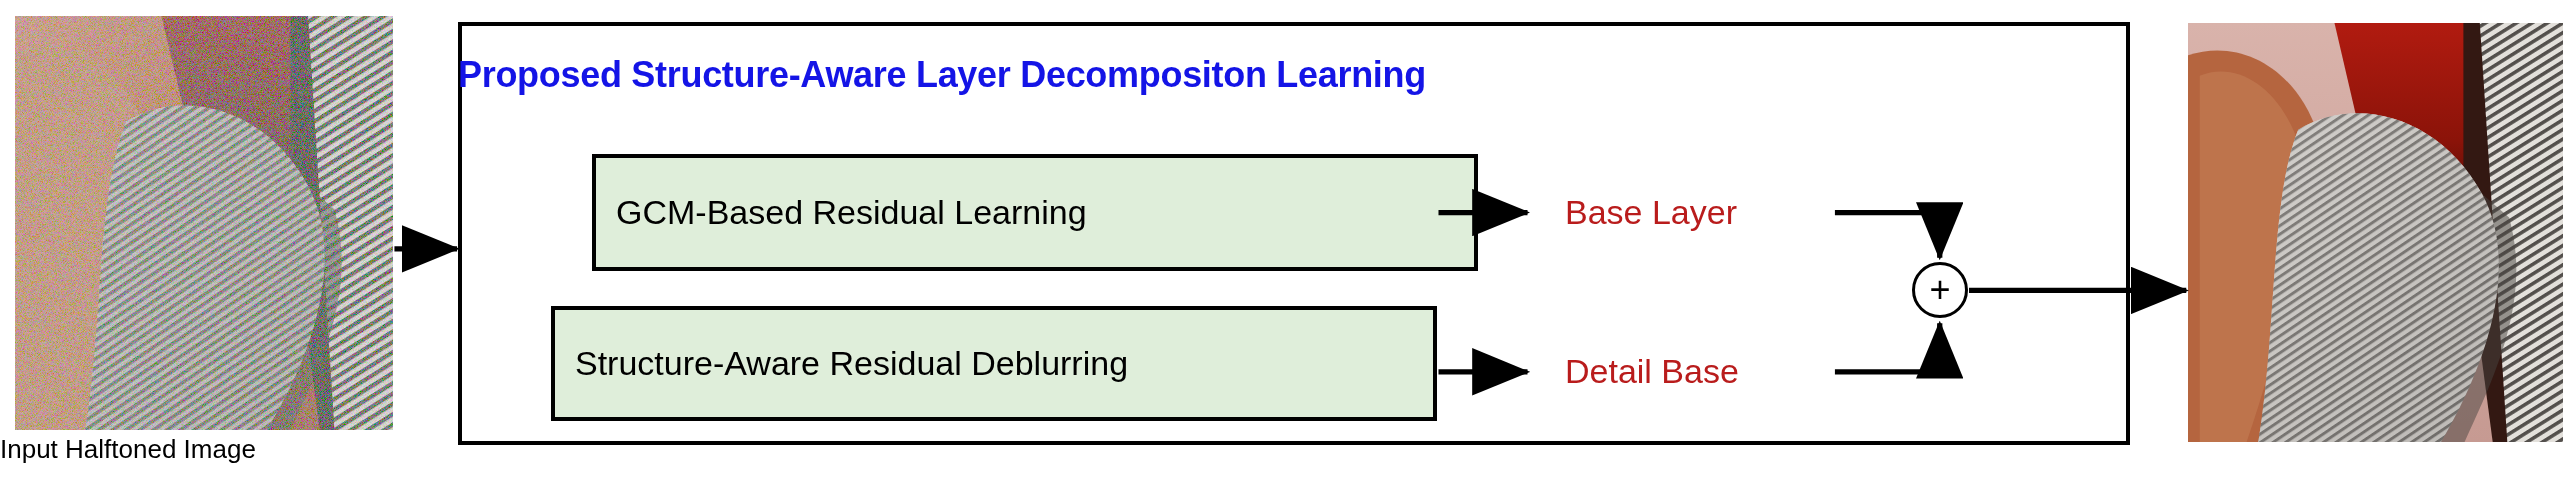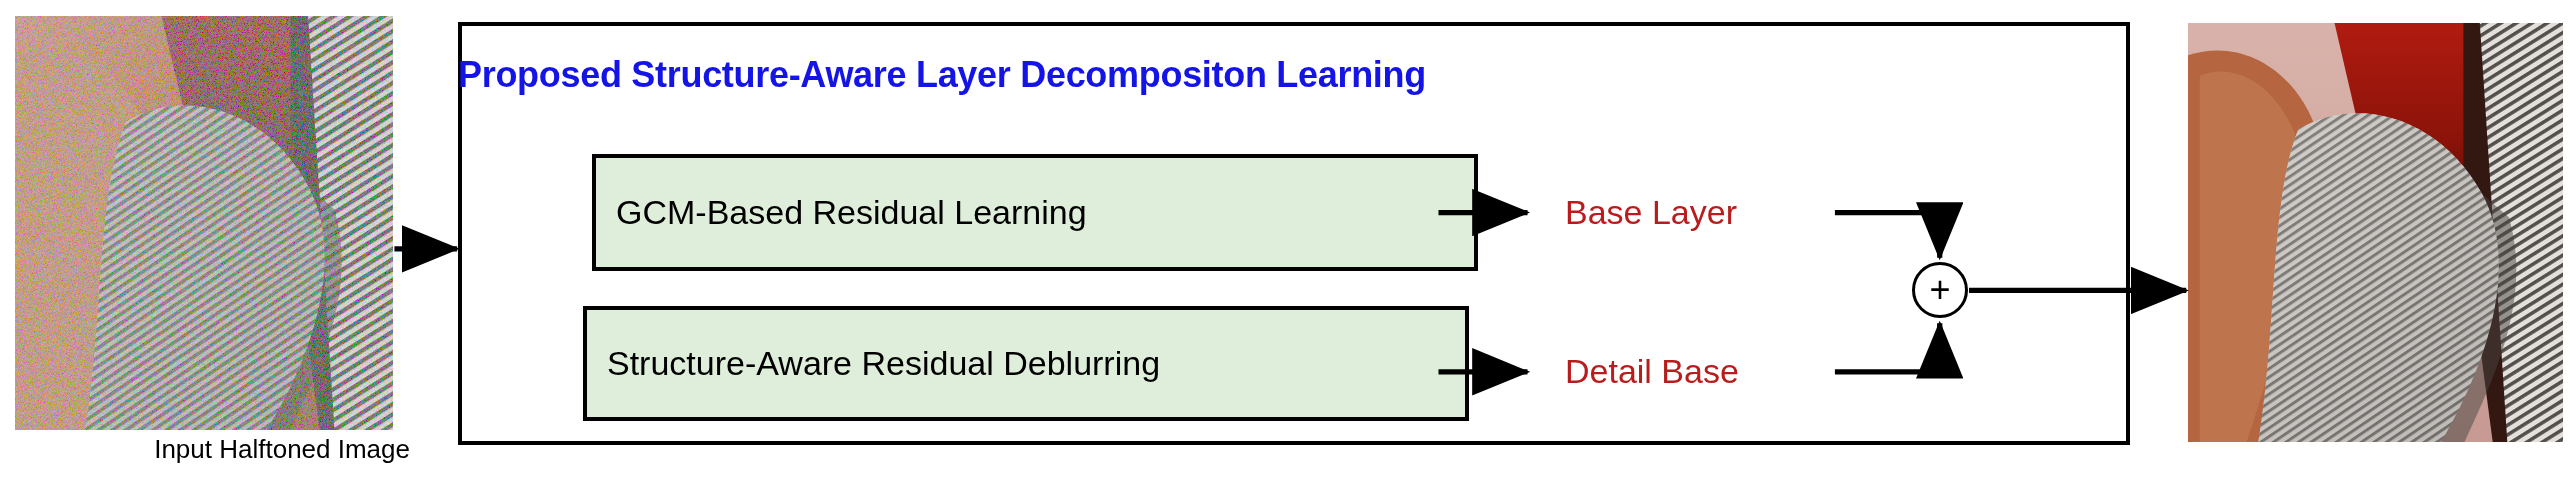--- a/index.html
+++ b/index.html
@@ -20,21 +20,21 @@
 
   
   .thumb {
     position: absolute;
     overflow: hidden;
   }
   .thumb svg { display: block; width: 100%; height: 100%; }
 
   .img-caption {
     position: absolute;
-    text-align: right;
+    text-align: left;
     color: #000000;
     font-family: "Liberation Sans", sans-serif;
     font-size: 26px;
     line-height: 29px;
     white-space: nowrap;
   }
 
   
   #module-frame {
     position: absolute;
@@ -73,21 +73,21 @@
   }
   .green-block .block-label {
     padding-left: 20px;
     color: #000000;
     font-family: "Liberation Sans", sans-serif;
     font-size: 34px;
     line-height: 37px;
     white-space: nowrap;
   }
   #block-gcm      { left: 551px; top: 154px; width: 886px; height: 117px; margin-left: 41px; }
-  #block-structure{ left: 551px; top: 306px; width: 886px; height: 115px; margin-left: 32px; }
+  #block-structure{ left: 551px; top: 306px; width: 886px; height: 115px; }
 
   
   .layer-label {
     position: absolute;
     color: #b91c1c;
     font-family: "Liberation Sans", sans-serif;
     font-size: 34px;
     line-height: 37px;
     white-space: nowrap;
     text-align: center;

